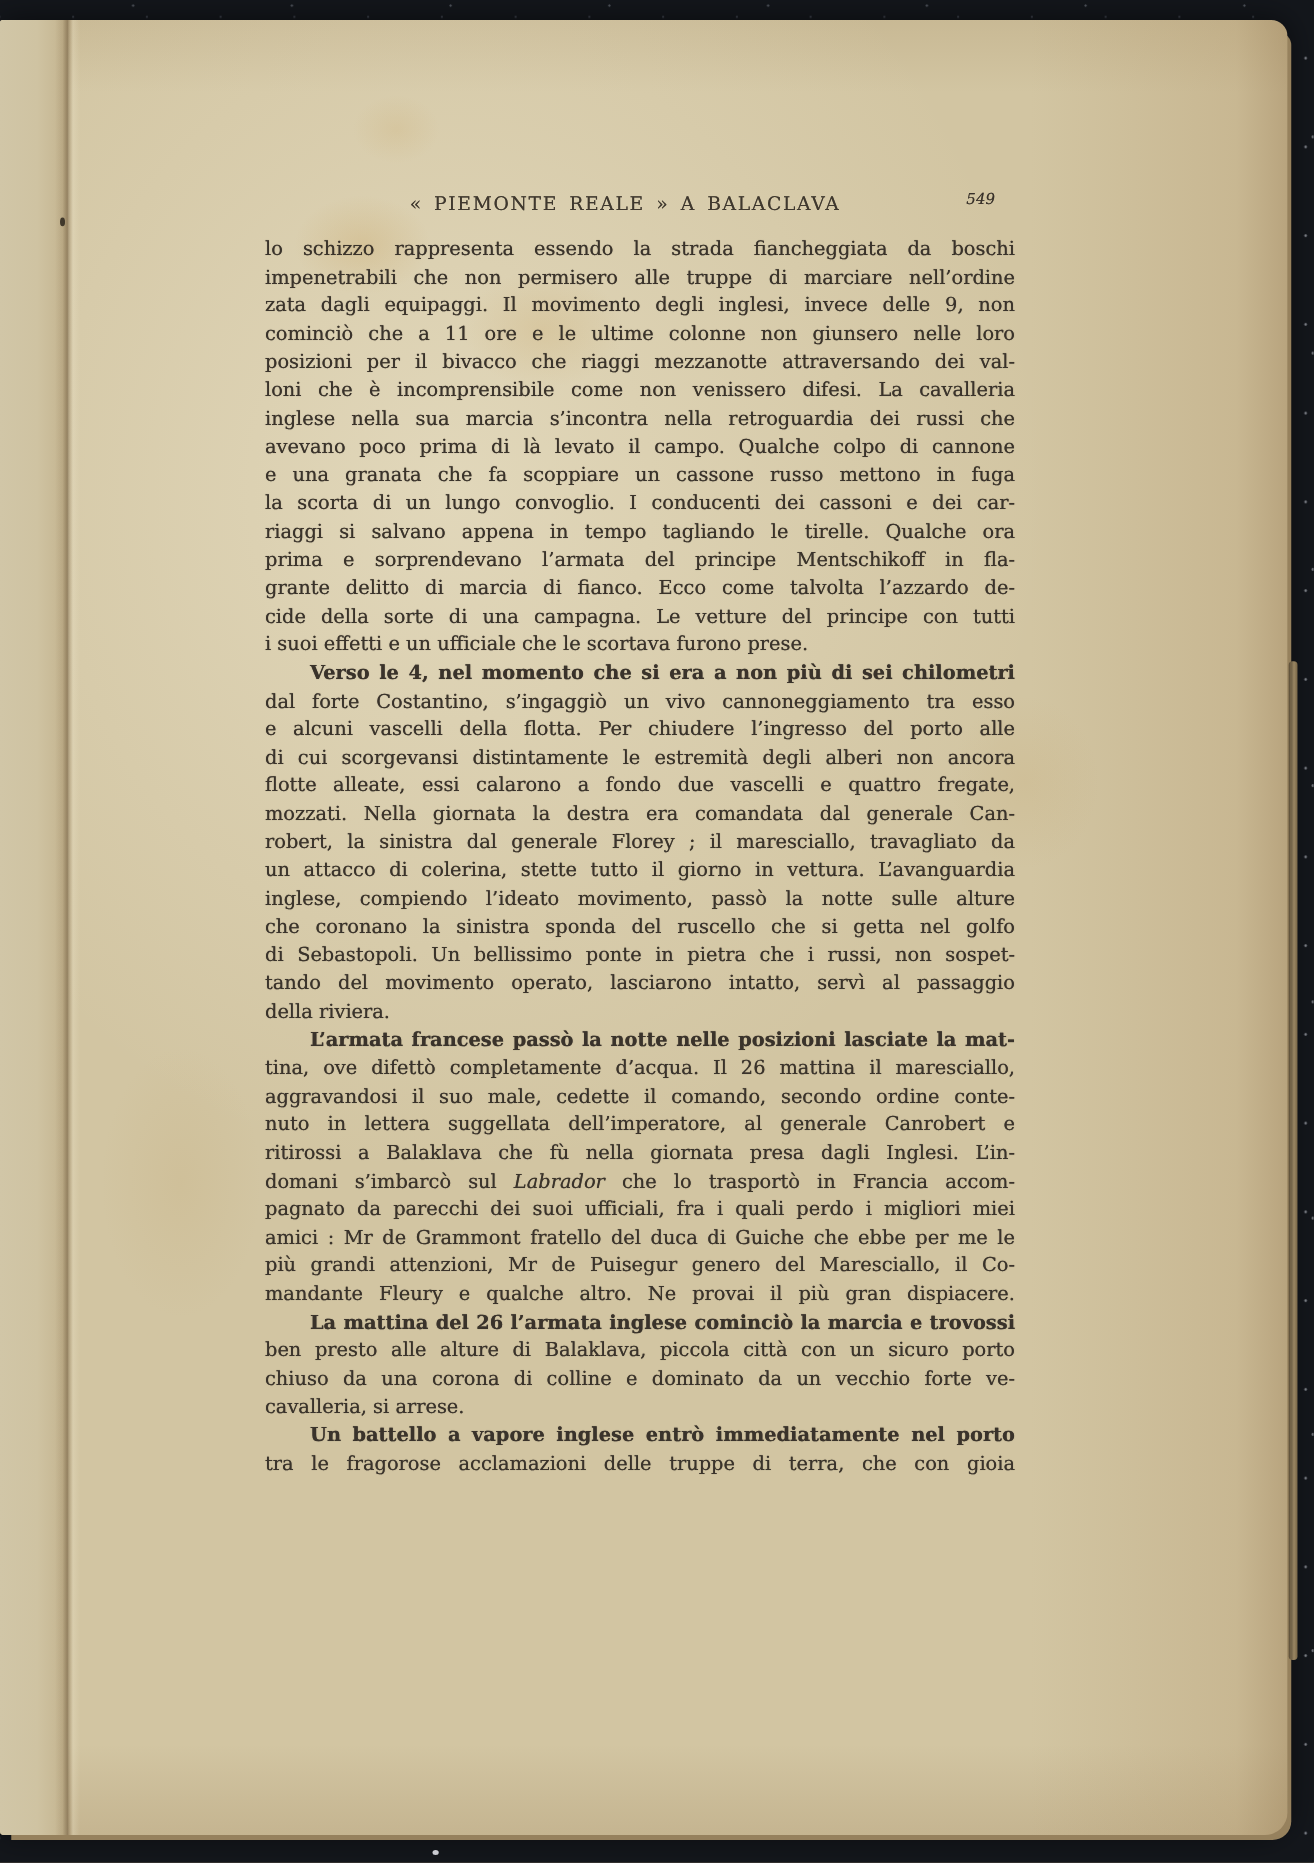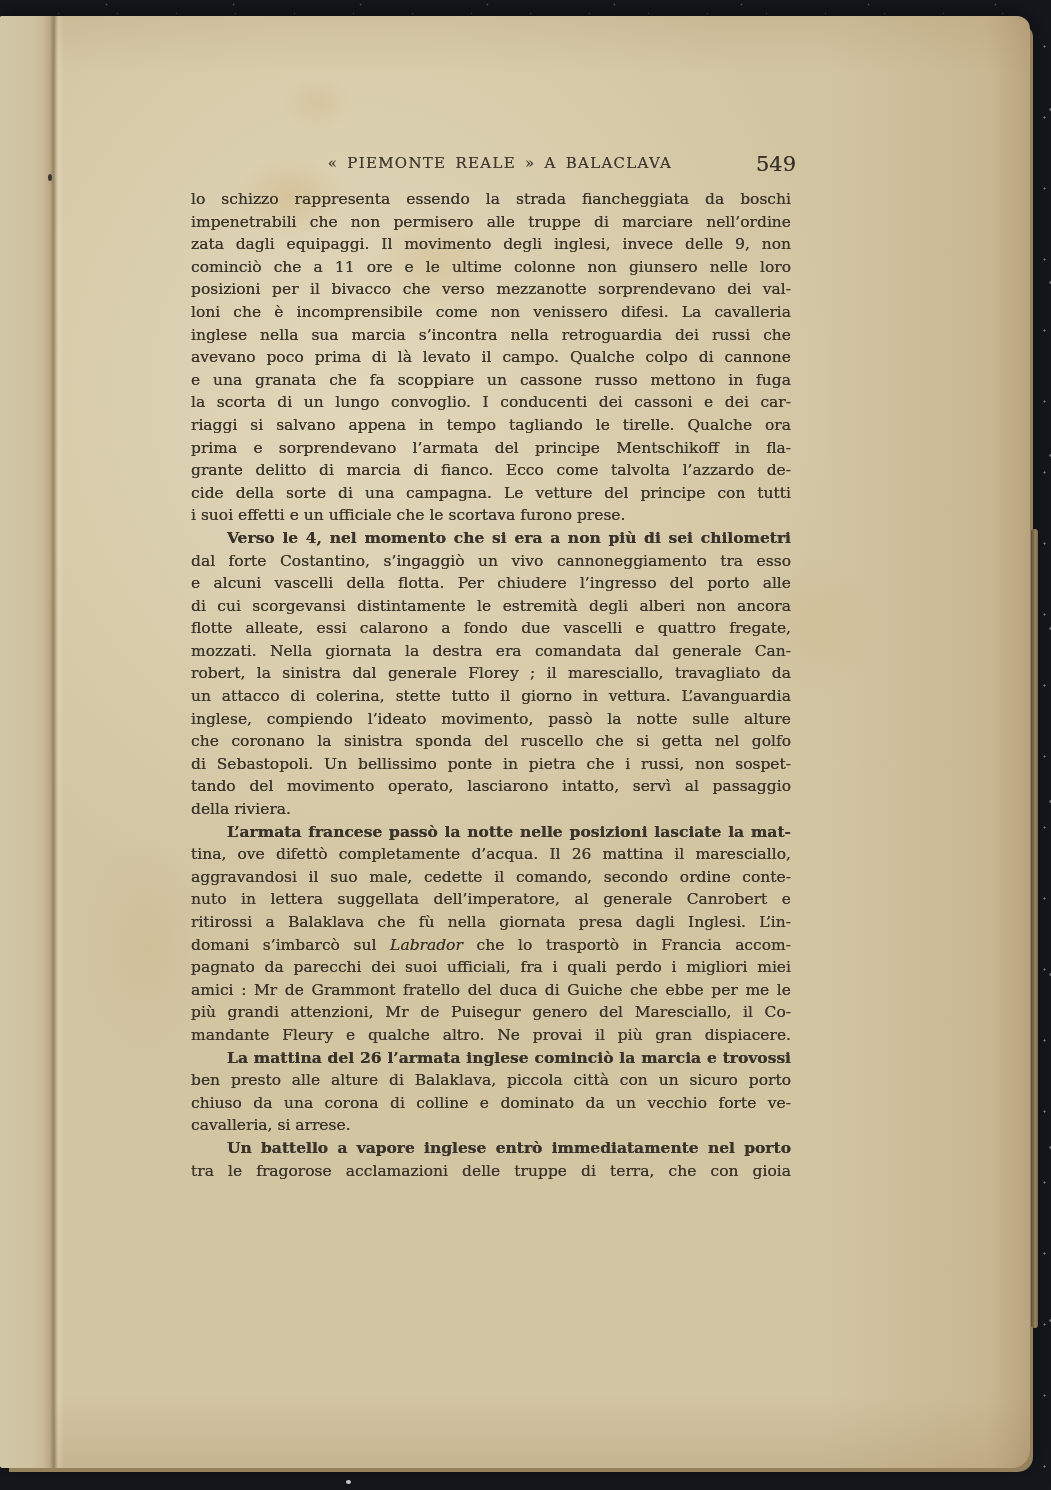--- a/index.html
+++ b/index.html
@@ -106,27 +106,28 @@
     font-size: 15px;
     letter-spacing: 1.3px;
     word-spacing: 3px;
     color: #3f382e;
     text-shadow: 0 0 .5px rgba(63,56,46,.7);
     white-space: nowrap;
   }
   .page-number {
     position: absolute;
     right: 4px; top: 0;
-    font-size: 21px;
+    font-size: 12px;
     color: #38312a;
     text-shadow: 0 0 .5px rgba(56,49,42,.7);
+    font-style: italic;
   }
   .body-text {
     position: absolute;
-    left: 191px; top: 172px;
+    left: 212px; top: 172px;
     width: 600px;
     font-size: 15.5px;
     line-height: 22.6px;
     color: #3a332b;
     text-shadow: 0 0 .55px rgba(52,45,37,.85);
   }
   .body-text .line {
     text-align: justify;
     text-align-last: justify;
     height: 22.6px;
@@ -155,21 +156,21 @@
     <div class="page-header">
       <div class="running-title">« PIEMONTE REALE » A BALACLAVA</div>
       <div class="page-number">549</div>
     </div>
 
     <div class="body-text">
         <div class="line"><span>lo schizzo rappresenta essendo la strada fiancheggiata da boschi</span></div>
         <div class="line"><span>impenetrabili che non permisero alle truppe di marciare nell’ordine</span></div>
         <div class="line"><span>zata dagli equipaggi. Il movimento degli inglesi, invece delle 9, non</span></div>
         <div class="line"><span>cominciò che a 11 ore e le ultime colonne non giunsero nelle loro</span></div>
-        <div class="line"><span>posizioni per il bivacco che verso mezzanotte sorprendevano dei val-</span></div>
+        <div class="line"><span>posizioni per il bivacco che riaggi mezzanotte attraversando dei val-</span></div>
         <div class="line"><span>loni che è incomprensibile come non venissero difesi. La cavalleria</span></div>
         <div class="line"><span>inglese nella sua marcia s’incontra nella retroguardia dei russi che</span></div>
         <div class="line"><span>avevano poco prima di là levato il campo. Qualche colpo di cannone</span></div>
         <div class="line"><span>e una granata che fa scoppiare un cassone russo mettono in fuga</span></div>
         <div class="line"><span>la scorta di un lungo convoglio. I conducenti dei cassoni e dei car-</span></div>
         <div class="line"><span>riaggi si salvano appena in tempo tagliando le tirelle. Qualche ora</span></div>
         <div class="line"><span>prima e sorprendevano l’armata del principe Mentschikoff in fla-</span></div>
         <div class="line"><span>grante delitto di marcia di fianco. Ecco come talvolta l’azzardo de-</span></div>
         <div class="line"><span>cide della sorte di una campagna. Le vetture del principe con tutti</span></div>
         <div class="line pend"><span>i suoi effetti e un ufficiale che le scortava furono prese.</span></div>

